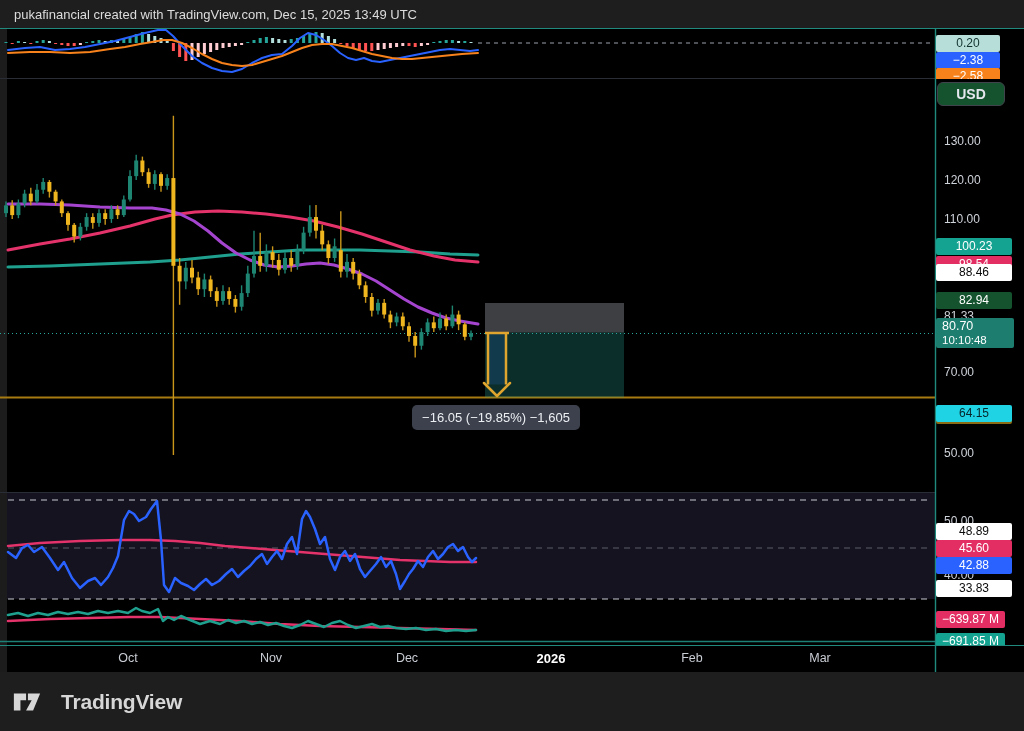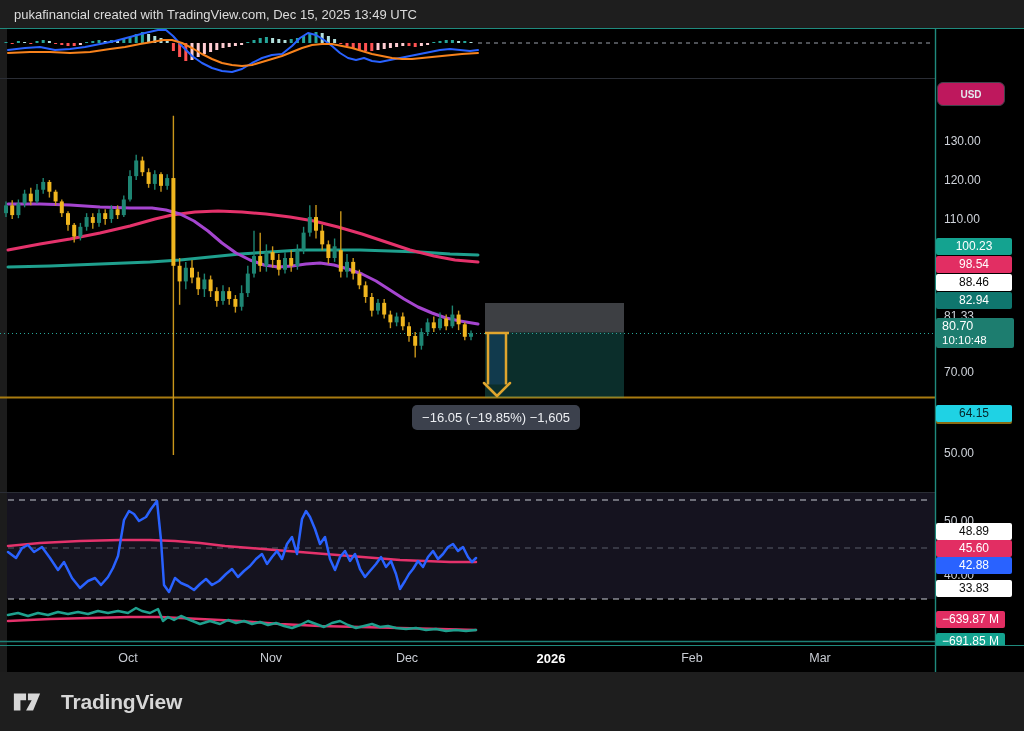--- a/index.html
+++ b/index.html
@@ -19,22 +19,22 @@
   #symbol-header .chg{color:#279d8d;margin-left:9px;}
   #right-axis{position:absolute;left:935px;top:28px;width:89px;height:617px;cursor:ns-resize;}
   .axis-sec{position:absolute;left:0;right:0;overflow:hidden;}
   .tick{position:absolute;left:9px;height:16px;line-height:16px;font-size:12px;color:#cfd3da;white-space:nowrap;}
   .chip{position:absolute;left:1px;height:17px;line-height:17px;font-size:12px;border-radius:2px;
         text-align:center;padding:0 6px;min-width:52px;white-space:nowrap;}
   .chip.wide{min-width:64px;}
   .cur{position:absolute;left:1px;width:66px;border-radius:2px;text-align:left;padding:1px 6px;}
   .cur .p{font-size:12.5px;line-height:15px;}
   .cur .s{font-size:11.5px;line-height:13px;}
-  #usd-btn{position:absolute;left:937px;top:82px;width:68px;height:24px;background:#be185d;
-           border:1px solid #40434c;border-radius:6px;color:#e4e7ed;font-size:10px;font-weight:700;
+  #usd-btn{position:absolute;left:937px;top:82px;width:68px;height:24px;background:#14532d;
+           border:1px solid #40434c;border-radius:6px;color:#e4e7ed;font-size:14px;font-weight:700;
            font-family:inherit;cursor:pointer;}
   #tooltip{position:absolute;left:412px;top:405px;width:168px;height:25px;line-height:25px;
            background:#3c414d;border-radius:5px;color:#eceef2;font-size:13px;text-align:center;white-space:nowrap;}
   #time-axis{position:absolute;left:0;top:645px;width:935px;height:27px;cursor:ew-resize;}
   .tlabel{position:absolute;top:6px;transform:translateX(-50%);font-size:12.5px;color:#c9cdd4;}
   .tlabel.bold{font-weight:700;color:#fff;font-size:13px;}
 </style>
 </head>
 <body>
 
@@ -304,31 +304,36 @@
       <line x1="0" y1="645.5" x2="1024" y2="645.5" stroke="#1f8a7d" stroke-width="1.2"></line>
       <line x1="935.5" y1="28" x2="935.5" y2="672" stroke="#1f8a7d" stroke-width="1.4"></line>
     </svg>
 
   <div id="topbar" class="bar">
     <span>pukafinancial created with TradingView.com, Dec 15, 2025 13:49 UTC</span>
   </div>
 
 
   <div id="right-axis">
+      <div class="axis-sec" style="top: 0px; height: 51px;">
+        <div class="chip" style="top: 6.5px; background: rgb(183, 222, 216); color: rgb(18, 50, 46);">0.20</div>
+        <div class="chip" style="top: 23.5px; background: rgb(41, 98, 255); color: rgb(255, 255, 255);">−2.38</div>
+        <div class="chip" style="top: 39.5px; background: rgb(247, 130, 28); color: rgb(255, 255, 255);">−2.58</div>
+      </div>
       <div class="axis-sec" style="top: 51px; height: 414px;">
         <div class="tick" style="top: 54px;">130.00</div>
         <div class="tick" style="top: 93px;">120.00</div>
         <div class="tick" style="top: 132px;">110.00</div>
         <div class="tick" style="top: 285px;">70.00</div>
         <div class="tick" style="top: 366px;">50.00</div>
         <div class="tick" style="top: 229px;">81.33</div>
         <div class="chip wide" style="top: 158.5px; background: rgb(20, 163, 144); color: rgb(255, 255, 255);">100.23</div>
         <div class="chip wide" style="top: 176.5px; background: rgb(226, 46, 99); color: rgb(255, 255, 255);">98.54</div>
-        <div class="chip wide" style="top: 195px; background: rgb(255, 255, 255); color: rgb(10, 10, 10);">88.46</div>
-        <div class="chip wide" style="top: 212.5px; background: #0f766e; color: rgb(255, 255, 255);">82.94</div>
+        <div class="chip wide" style="top: 185px; background: rgb(255, 255, 255); color: rgb(10, 10, 10);">88.46</div>
+        <div class="chip wide" style="top: 212.5px; background: #14532d; color: rgb(255, 255, 255);">82.94</div>
         <div class="cur" style="top: 239px; background: rgb(29, 125, 111); color: rgb(255, 255, 255);">
           <div class="p">80.70</div>
           <div class="s">10:10:48</div>
         </div>
         <div class="chip wide" style="top: 328px; background: rgb(138, 106, 18); color: rgb(255, 255, 255);">64.32</div>
         <div class="chip wide" style="top: 325.5px; background: rgb(31, 210, 228); color: rgb(6, 38, 42);">64.15</div>
       </div>
       <div class="axis-sec" style="top: 465px; height: 152px;">
         <div class="tick" style="top: 20px;">50.00</div>
         <div class="tick" style="top: 74px;">40.00</div>

